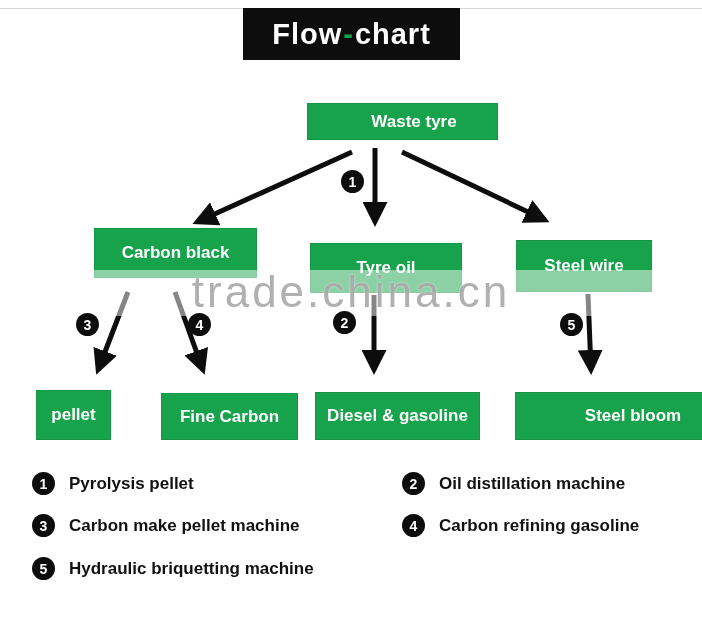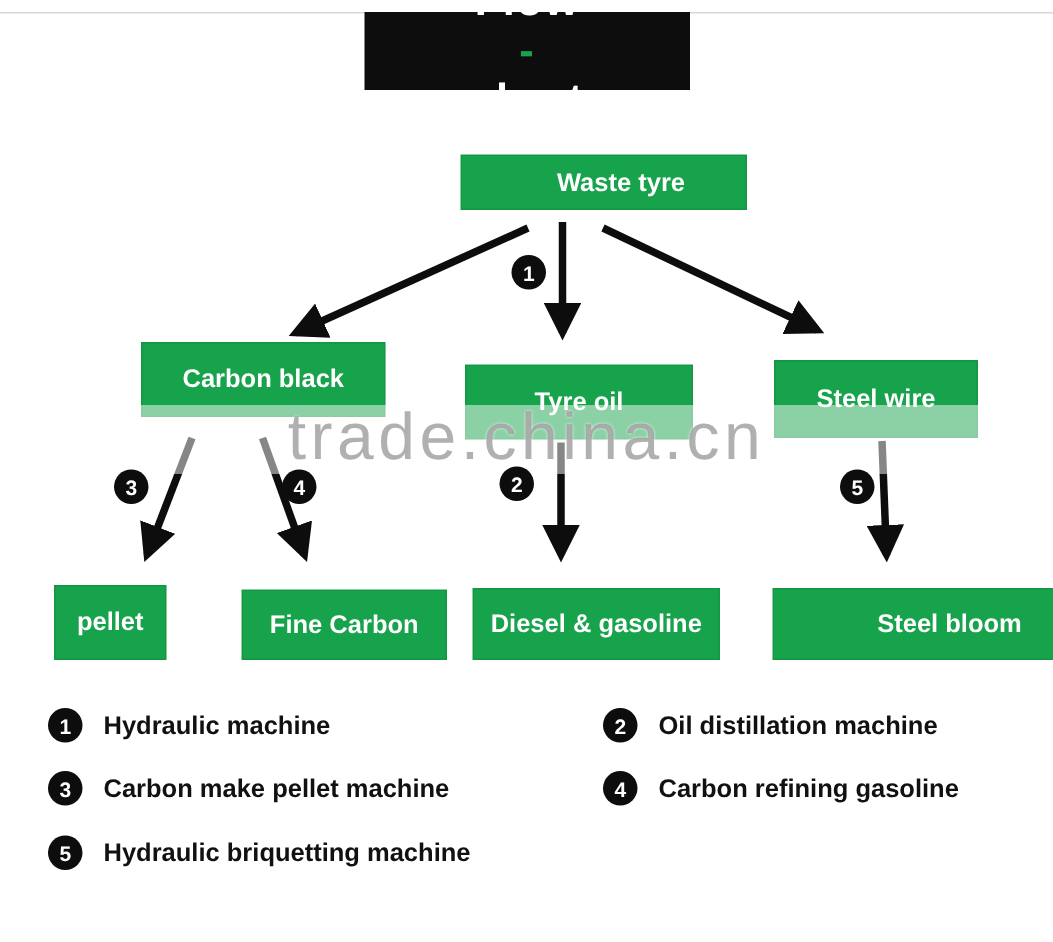--- a/index.html
+++ b/index.html
@@ -5,21 +5,21 @@
   html,body{margin:0;padding:0;background:#ffffff;}
   body{font-family:"Liberation Sans","DejaVu Sans",sans-serif;}
   #stage{position:relative;width:702px;height:628px;background:#ffffff;overflow:hidden;}
 
   .topline{position:absolute;top:8px;left:0;width:702px;height:1px;background:#d8d8d8;z-index:1;}
 
   .title-bar{
     position:absolute;left:243px;top:8px;width:217px;height:52px;
     background:#0d0d0d;color:#ffffff;z-index:5;
     display:flex;align-items:center;justify-content:center;
-    font-size:29px;font-weight:bold;letter-spacing:1px;flex-direction:column;
+    font-size:29px;font-weight:bold;letter-spacing:1px;
   }
   .title-bar .dash{color:#17a34b;margin:0 1px;}
 
   .node{
     position:absolute;background:#17a34b;color:#ffffff;
     display:flex;align-items:center;justify-content:center;
     font-weight:bold;font-size:17px;z-index:2;
     box-shadow:inset 0 0 0 1px rgba(0,0,0,0.08);
   }
   #n-waste{left:307px;top:103px;width:168px;height:37px;padding-left:23px;}
@@ -109,21 +109,21 @@
   <div class="wm-text">trade.china.cn</div>
 
   <div class="num-circle" id="c1">1</div>
   <div class="num-circle" id="c2">2</div>
   <div class="num-circle" id="c3">3</div>
   <div class="num-circle" id="c4">4</div>
   <div class="num-circle" id="c5">5</div>
 
   <div class="legend-item" id="lg1">
     <span class="num-circle">1</span>
-    <span>Hydraulic machine</span>
+    <span>Pyrolysis pellet</span>
   </div>
   <div class="legend-item" id="lg2">
     <span class="num-circle">2</span>
     <span>Oil distillation machine</span>
   </div>
   <div class="legend-item" id="lg3">
     <span class="num-circle">3</span>
     <span>Carbon make pellet machine</span>
   </div>
   <div class="legend-item" id="lg4">

